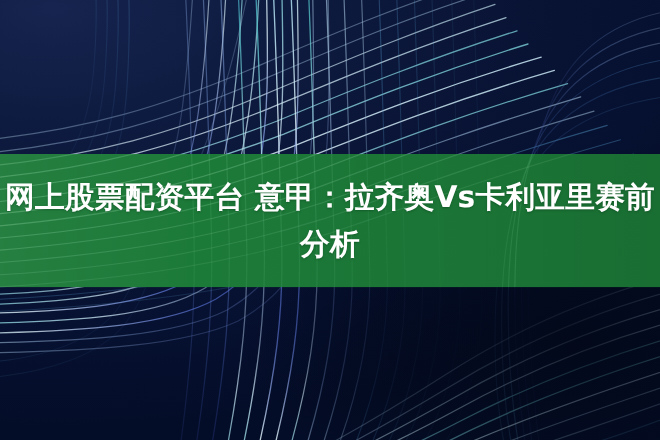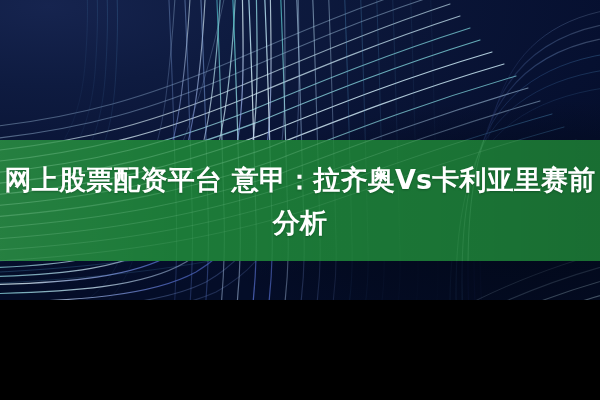--- a/index.html
+++ b/index.html
@@ -3,21 +3,21 @@
 <meta charset="utf-8">
 <style>
   html, body {
     margin: 0;
     padding: 0;
     background: #000;
   }
   #banner {
     position: relative;
     width: 600px;
-    height: 300px;
+    height: 400px;
     overflow: hidden;
     background: #081638;
     font-family: "DejaVu Sans", "Liberation Sans", sans-serif;
   }
   
   .bg-base {
     position: absolute;
     inset: 0;
     background:
       radial-gradient(120% 95% at 8% 2%, #16244f 0%, #0e1b40 28%, #0a1537 52%, #061030 78%, #040d28 100%);

